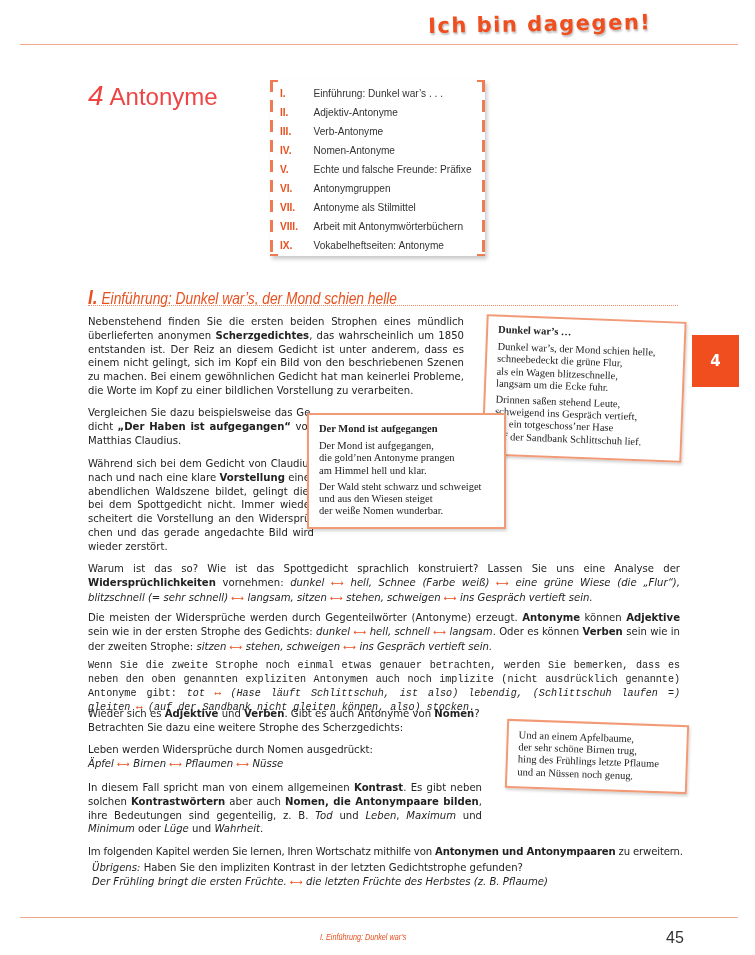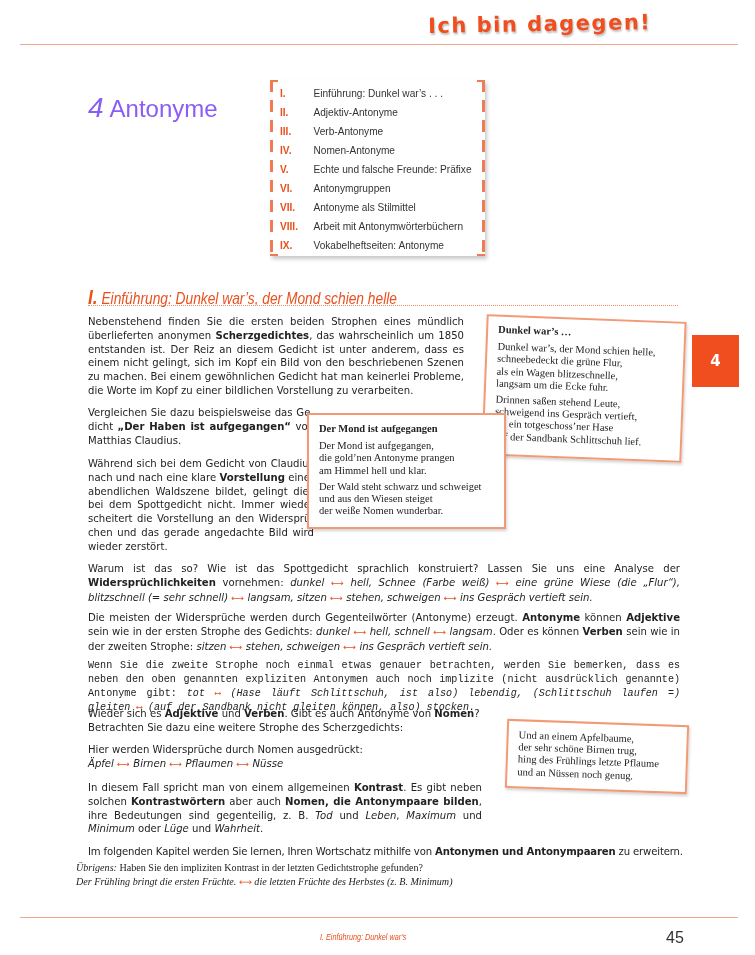--- a/index.html
+++ b/index.html
@@ -7,21 +7,21 @@
          font-family: "DejaVu Sans", sans-serif; color: #1e1e1e; }
   .abs { position: absolute; }
 
   
   .brand { left: 428px; top: 12px; font-family: "DejaVu Sans", sans-serif; font-weight: bold;
            font-size: 21px; color: #f04e1e; letter-spacing: 1.5px;
            text-shadow: 1px 2px 2px rgba(0,0,0,0.25); transform: rotate(-1deg); }
   .top-rule { left: 20px; top: 44px; width: 718px; height: 1px; background: #f0a88c; }
 
   
-  .chapter-title { left: 88px; top: 92px; font-family: "Liberation Sans", sans-serif; font-size: 24px; color: #8b5cf6; }
+  .chapter-title { left: 88px; top: 80px; font-family: "Liberation Sans", sans-serif; font-size: 24px; color: #ef4444; }
   .chapter-title .num { font-style: italic; font-size: 28px; margin-right: 6px; }
 
   
   .toc { left: 270px; top: 80px; width: 215px; height: 176px;
          box-shadow: 2px 3px 4px rgba(0,0,0,0.22); background: #fff; }
   .toc::before, .toc::after { content: ""; position: absolute; top: 0; bottom: 0; width: 3px;
          background: repeating-linear-gradient(#f07a52 0 12px, transparent 12px 20px); }
   .toc::before { left: 0; }
   .toc::after { right: 0; }
   .toc .corner { position: absolute; width: 8px; height: 2px; background: #f07a52; }
@@ -148,41 +148,41 @@
 <div class="abs p just" style="left:88px;top:659px;width:592px;font-family:Liberation Mono, monospace;">
   <span>Wenn Sie die zweite Strophe noch einmal etwas genauer betrachten, werden Sie bemerken, dass es neben den oben genannten expliziten Antonymen auch noch implizite (nicht ausdrücklich genannte) Antonyme gibt: </span><i>tot</i> <span class="arr">⟷</span> <i>(Hase läuft Schlittschuh, ist also) lebendig, (Schlittschuh laufen =) gleiten</i> <span class="arr">⟷</span> <i>(auf der Sandbank nicht gleiten können, also) stocken.</i>
 </div>
 
 <div class="abs p" style="left:88px;top:707px;width:400px;">
   <div><span>Wieder sich es </span><b>Adjektive</b><span> und </span><b>Verben</b><span>. Gibt es auch Antonyme von </span><b>Nomen</b><span>?</span></div>
   <div>Betrachten Sie dazu eine weitere Strophe des Scherzgedichts:</div>
 </div>
 
 <div class="abs p" style="left:88px;top:743px;width:400px;">
-  <div>Hier werden Widersprüche durch Nomen ausgedrückt:</div>
+  <div>Leben werden Widersprüche durch Nomen ausgedrückt:</div>
   <div><i>Äpfel</i> <span class="arr">⟷</span> <i>Birnen</i> <span class="arr">⟷</span> <i>Pflaumen</i> <span class="arr">⟷</span> <i>Nüsse</i></div>
 </div>
 
 <div class="abs poem" style="left:506px;top:722px;width:160px;padding:8px 8px 8px 10px;transform:rotate(2deg);">
   <div class="stanza" style="margin-bottom:0;">
     <div>Und an einem Apfelbaume,</div>
     <div>der sehr schöne Birnen trug,</div>
     <div>hing des Frühlings letzte Pflaume</div>
     <div>und an Nüssen noch genug.</div>
   </div>
 </div>
 
 <div class="abs p just" style="left:88px;top:781px;width:394px;">
   <span>In diesem Fall spricht man von einem allgemeinen </span><b>Kontrast</b><span>. Es gibt neben sol­chen </span><b>Kontrastwörtern</b><span> aber auch </span><b>Nomen, die Antonympaare bilden</b><span>, ihre Be­deutungen sind gegenteilig, z. B. </span><i>Tod</i><span> und </span><i>Leben</i><span>, </span><i>Maximum</i><span> und </span><i>Minimum</i><span> oder </span><i>Lüge</i><span> und </span><i>Wahrheit</i><span>.</span>
 </div>
 
 <div class="abs p" style="left:88px;top:845px;width:600px;white-space:nowrap;letter-spacing:-0.15px;">
   <span>Im folgenden Kapitel werden Sie lernen, Ihren Wortschatz mithilfe von </span><b>Antonymen und Antonympaaren</b><span> zu erweitern.</span>
 </div>
 
-<div class="abs p" style="left:76px;top:861px;width:600px;font-family:Liberation Serif, serif;">
+<div class="abs p" style="left:92px;top:861px;width:600px;">
   <div><i>Übrigens:</i><span> Haben Sie den impliziten Kontrast in der letzten Gedichtstrophe gefunden?</span></div>
-  <div><i>Der Frühling bringt die ersten Früchte.</i> <span class="arr">⟷</span> <i>die letzten Früchte des Herbstes (z. B. Minimum)</i></div>
+  <div><i>Der Frühling bringt die ersten Früchte.</i> <span class="arr">⟷</span> <i>die letzten Früchte des Herbstes (z. B. Pflaume)</i></div>
 </div>
 
 <div class="abs bottom-rule"></div>
 <div class="abs footer-title">I. Einführung: Dunkel war’s</div>
 <div class="abs page-num">45</div>
 
 </body></html>

